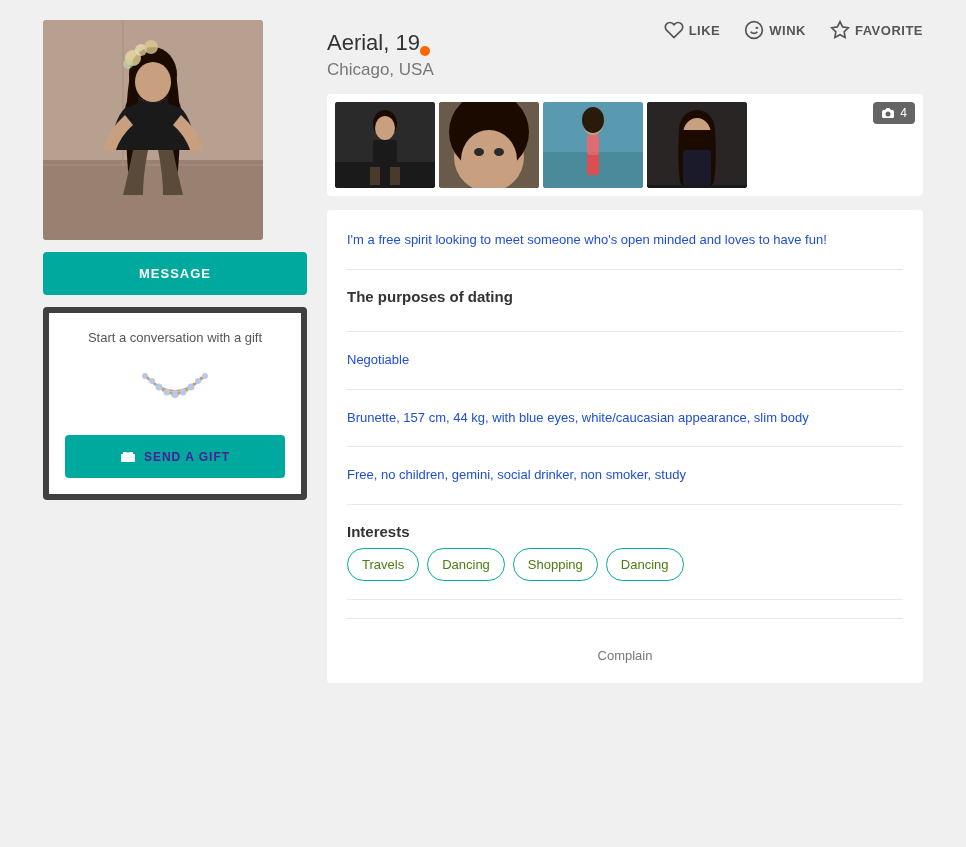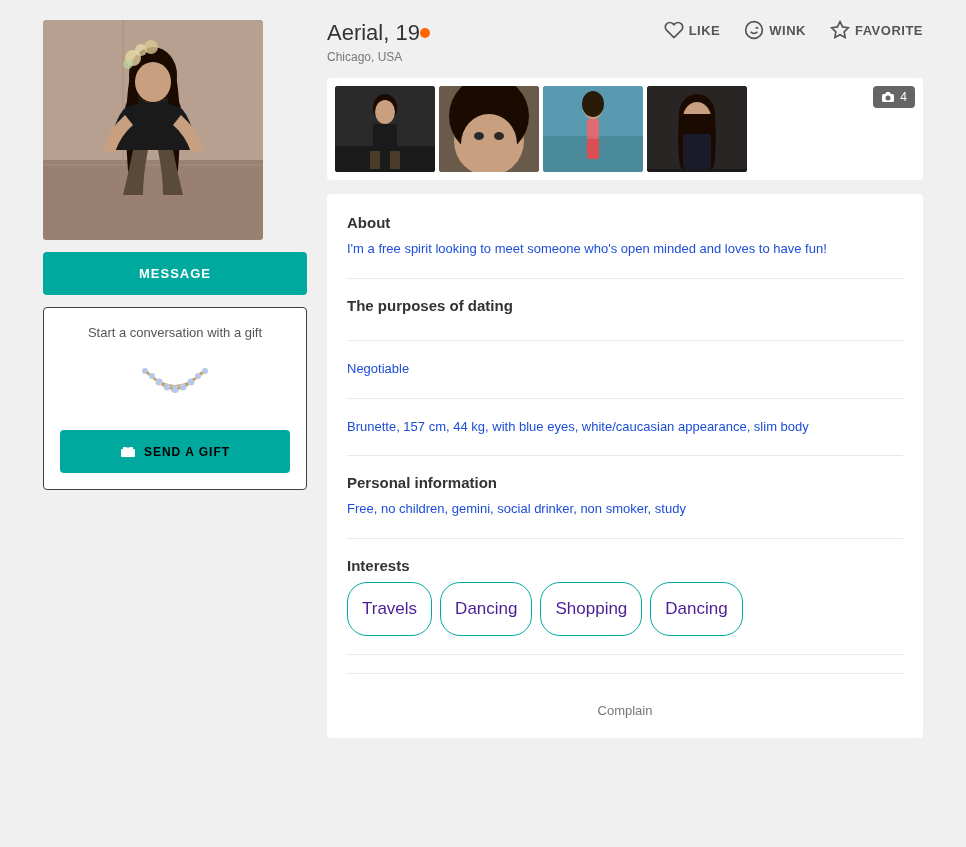--- a/index.html
+++ b/index.html
@@ -50,38 +50,38 @@
       font-weight: bold;
       letter-spacing: 1px;
       cursor: pointer;
       text-transform: uppercase;
     }
     .gift-card {
       background: white;
       border-radius: 4px;
       padding: 16px;
       text-align: center;
-      border: 1px solid #404040;
+      border: 6px solid #404040;
     }
     .gift-card-text {
       font-size: 13px;
       color: #555;
       margin-bottom: 14px;
       line-height: 1.4;
     }
     .gift-image {
       margin: 10px auto 14px;
       width: 80px;
       height: 60px;
       position: relative;
     }
     
     .send-gift-btn {
       background: #00a99d;
-      color: #000000;
+      color: #4c1d95;
       border: none;
       border-radius: 4px;
       padding: 12px 16px;
       width: 100%;
       font-size: 12px;
       font-weight: bold;
       letter-spacing: 1px;
       cursor: pointer;
       text-transform: uppercase;
       display: flex;
@@ -96,37 +96,38 @@
       gap: 0;
     }
     .profile-header {
       display: flex;
       justify-content: space-between;
       align-items: flex-start;
       margin-bottom: 14px;
     }
     .profile-name-row {
       display: flex;
-      align-items: center;
+      align-items: flex-end;
       gap: 0;
+      margin-top: 10px;
     }
     .profile-name {
       font-size: 22px;
       font-weight: normal;
       color: #333;
     }
     .online-dot {
       width: 10px;
       height: 10px;
       background: #ff6600;
       border-radius: 50%;
       display: inline-block;
     }
     .profile-location {
-      font-size: 12px;
+      font-size: 17px;
       color: #777;
       margin-top: 4px;
     }
     .action-buttons {
       display: flex;
       gap: 24px;
       align-items: center;
     }
     .action-btn {
       background: none;
@@ -224,24 +225,24 @@
       font-weight: bold;
     }
     .interest-tags {
       display: flex;
       flex-wrap: wrap;
       gap: 8px;
       margin-top: 8px;
     }
     .interest-tag {
       border: 1px solid #00a99d;
-      color: #4c1d95;
+      color: #4d7c0f;
       border-radius: 20px;
-      padding: 16px 14px;
-      font-size: 17px;
+      padding: 8px 14px;
+      font-size: 13px;
     }
     .complain-link {
       text-align: center;
       margin-top: 16px;
       padding-top: 28px;
       border-top: 1px solid #e8e8e8;
     }
     .complain-link a {
       color: #777;
       text-decoration: none;
@@ -445,38 +446,36 @@
           <circle cx="7" cy="7" r="2.5" fill="#666"></circle>
           <path d="M4 3 L5.5 1 L8.5 1 L10 3" fill="white"></path>
         </svg>
         <span>4</span>
       </div>
     </div>
 
     <div class="info-card">
 
       <div class="info-section">
-        <div class="section-title">About</div>
         <div class="section-content">I'm a free spirit looking to meet someone who's open minded and loves to have fun!</div>
       </div>
 
       <div class="info-section">
         <div class="section-title">The purposes of dating</div>
       </div>
 
       <div class="info-section">
         <div class="section-content">Negotiable</div>
       </div>
 
       <div class="info-section">
         <div class="section-content">Brunette, 157 cm, 44 kg, with blue eyes, white/caucasian appearance, slim body</div>
       </div>
 
       <div class="info-section">
-        <div class="section-title">Personal information</div>
         <div class="section-content">Free, no children, gemini, social drinker, non smoker, study</div>
       </div>
 
       <div class="info-section">
         <div class="section-title">Interests</div>
         <div class="interest-tags">
           <span class="interest-tag">Travels</span>
           <span class="interest-tag">Dancing</span>
           <span class="interest-tag">Shopping</span>
           <span class="interest-tag">Dancing</span>

